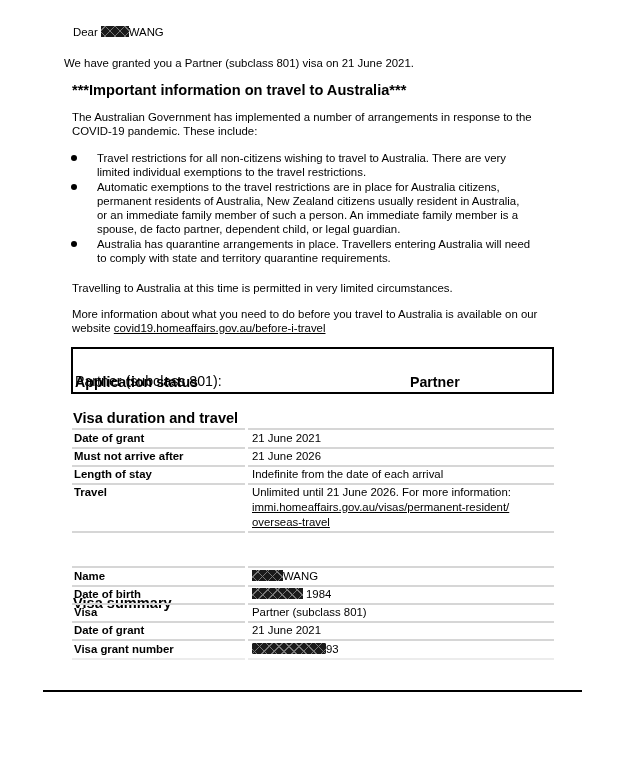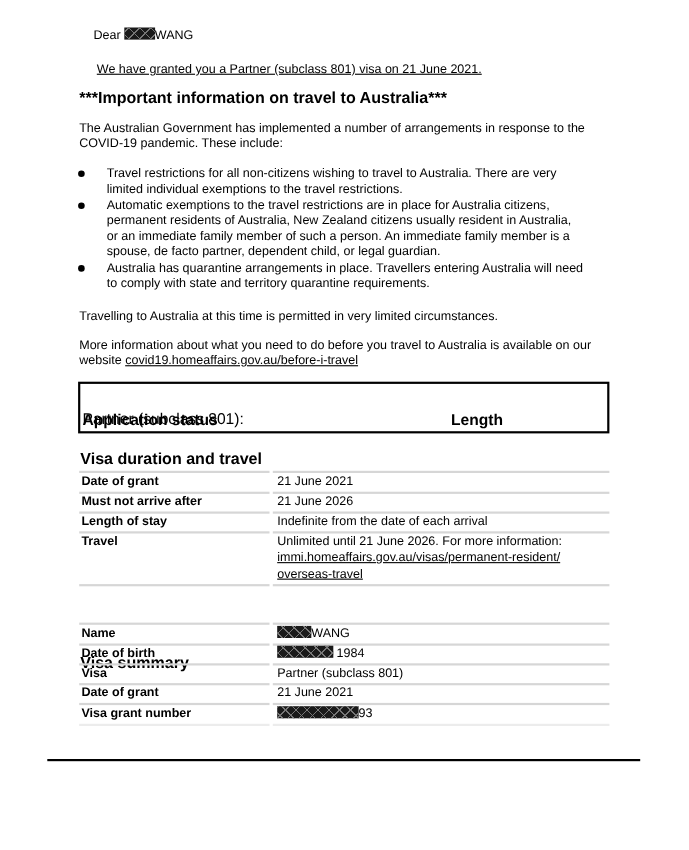--- a/index.html
+++ b/index.html
@@ -128,25 +128,25 @@
       left: 43px;
       top: 690px;
       width: 539px;
       height: 1.5px;
       background: #000;
     }
   </style>
 </head>
 <body>
 
-<div class="abs p" style="left:73px; top:25px;margin-left:12px;">
+<div class="abs p" style="left:73px; top:25px;">
   <span>Dear</span><span class="redact" style="width:28px; margin-left:3px;"></span><span>WANG</span>
 </div>
 
-<div class="abs p" style="left:88px; top:56px;text-decoration:underline;">We have granted you a Partner (subclass 801) visa on 21 June 2021.</div>
+<div class="abs p" style="left:64px; top:56px;">We have granted you a Partner (subclass 801) visa on 21 June 2021.</div>
 
 <div class="abs title" style="left:72px; top:81px;">***Important information on travel to Australia***</div>
 
 <div class="abs p" style="left:72px; top:110px;">The Australian Government has implemented a number of arrangements in response to the</div>
 <div class="abs p" style="left:72px; top:124px;">COVID-19 pandemic. These include:</div>
 
 <div>
   <div>
     <span class="bullet" style="top:155px;"></span>
     <div class="abs p" style="left:97px; top:151px;">Travel restrictions for all non-citizens wishing to travel to Australia. There are very</div>
@@ -170,21 +170,21 @@
 
 <div class="abs p" style="left:72px; top:307px;">More information about what you need to do before you travel to Australia is available on our</div>
 <div class="abs p" style="left:72px; top:321px;">
   <span>website</span>
   <a class="link">covid19.homeaffairs.gov.au/before-i-travel</a>
 </div>
 
 <div class="status-box">
   <div class="hdr">Application status</div>
   <div class="row-label">Partner (subclass 801):</div>
-  <div class="row-value">Length</div>
+  <div class="row-value">Partner</div>
 </div>
 
 <div class="section-title" style="top:409px;">Visa duration and travel</div>
 <div>
   <div class="hline l" style="top:428px;"></div>
   <div class="hline r" style="top:428px;"></div>
 
   <div class="tbl-row" style="top:429px; height:18px;">
     <div class="lbl">Date of grant</div>
     <div class="val">21 June 2021</div>

